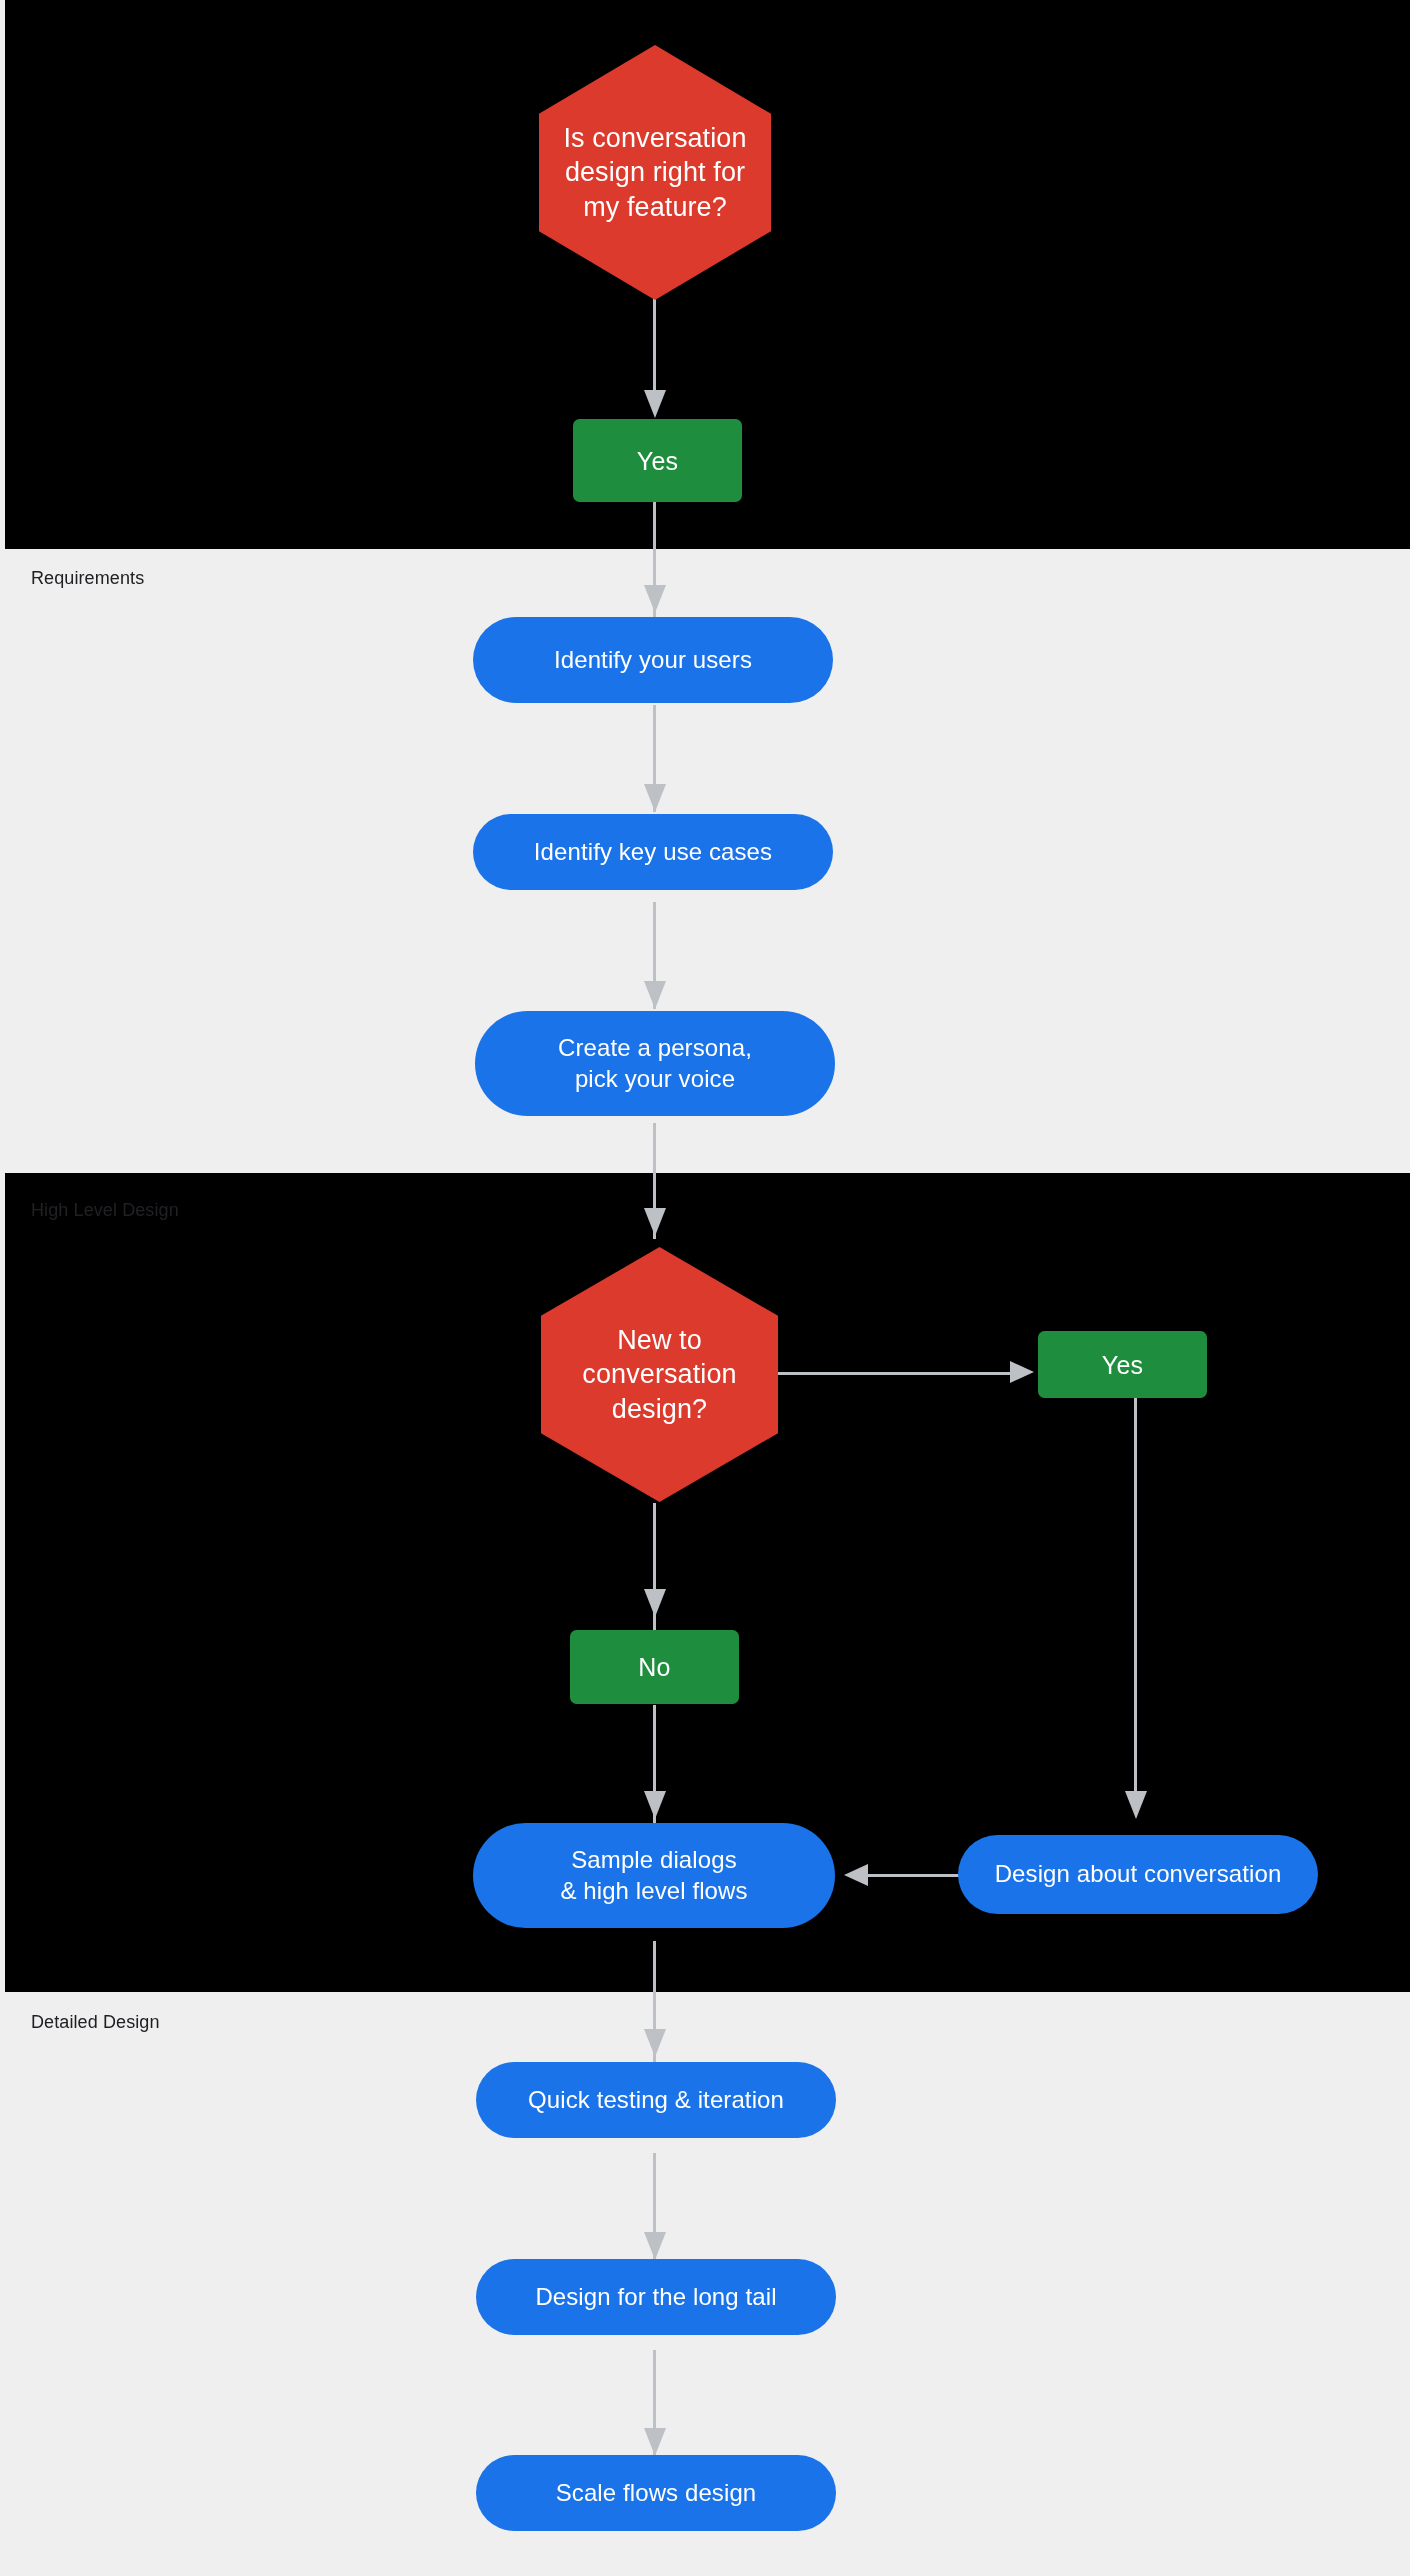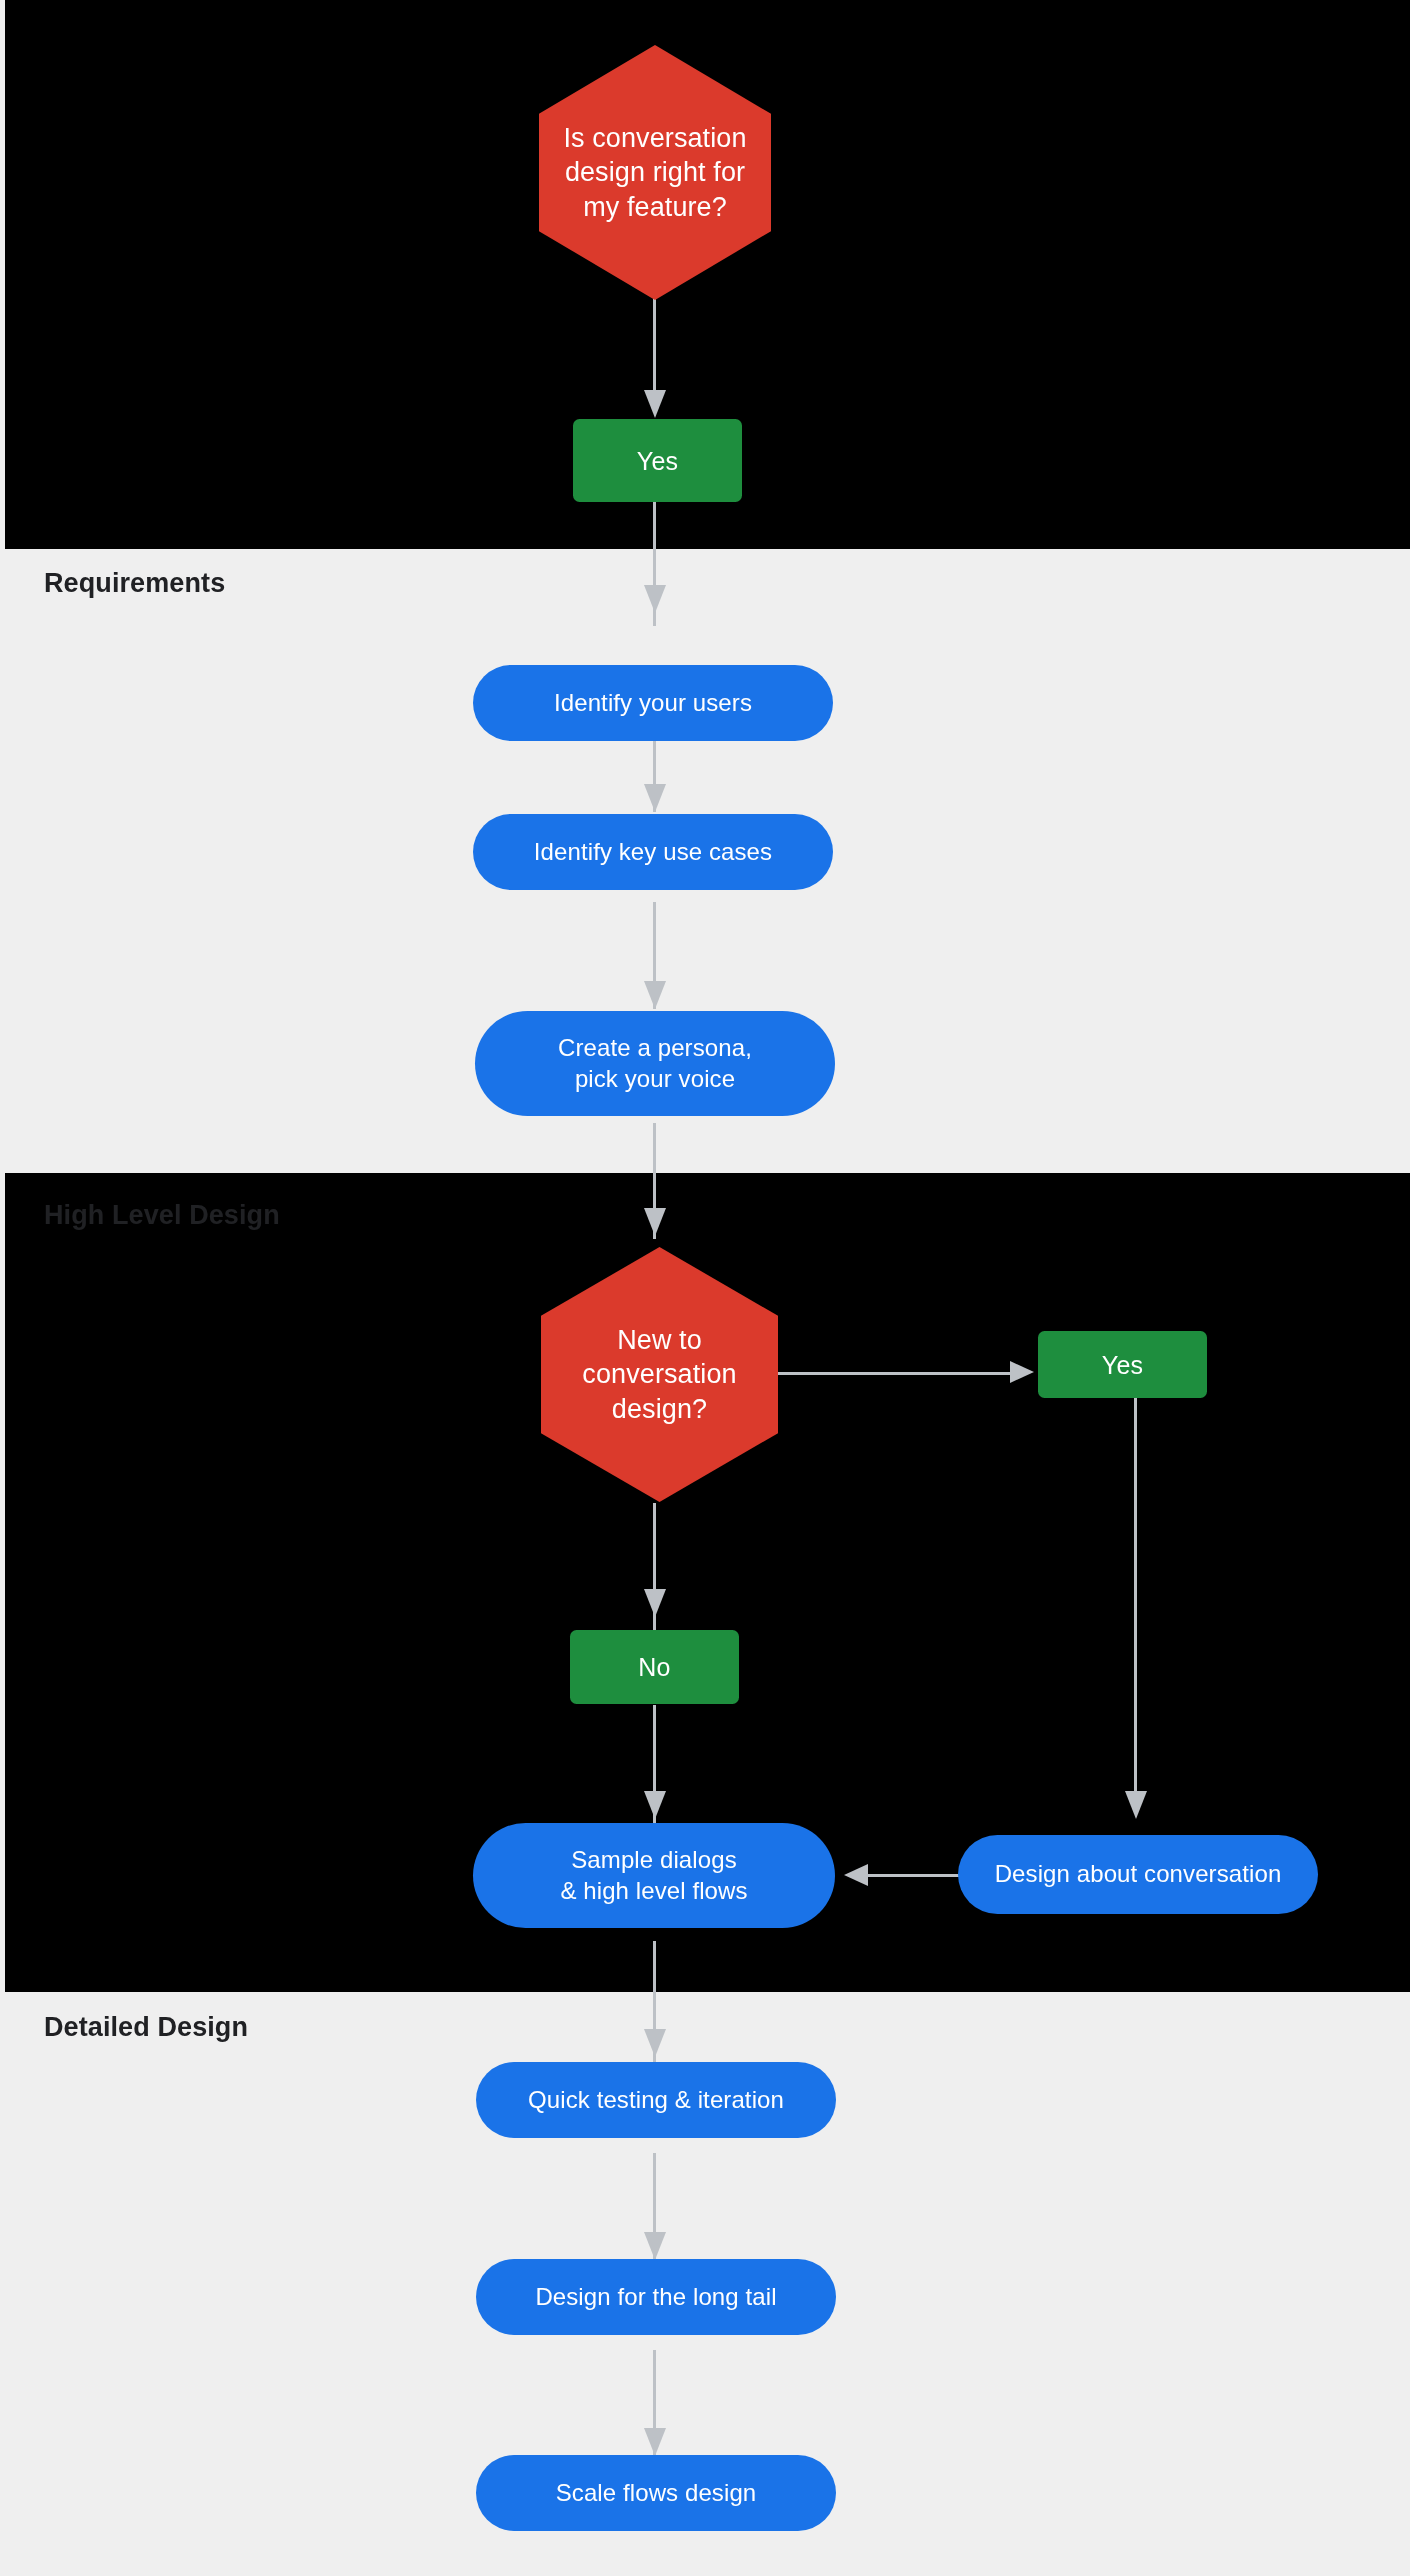--- a/index.html
+++ b/index.html
@@ -34,23 +34,23 @@
     left: 0;
     top: 0;
     width: 4.6px;
     height: 100%;
     background: #efefef;
   }
 
   
   .section-title {
     position: absolute;
-    left: 44px;
-    font-size: 27px;
-    font-weight: 700;
+    left: 31px;
+    font-size: 18px;
+    font-weight: 400;
     letter-spacing: 0.1px;
     color: #202124;
     white-space: nowrap;
   }
 
   
   .node {
     position: absolute;
     display: flex;
     align-items: center;
@@ -177,21 +177,21 @@
   <div class="node hexagon" style="left:539px; top:45px; width:232px; height:255px; flex-direction:column;">
     <span>Is conversation</span>
     <span>design right for</span>
     <span>my feature?</span>
   </div>
 
   <div class="node rect-green" style="left:573px; top:419px; width:169px; height:83px;">
     <span>Yes</span>
   </div>
 
-  <div class="node pill" style="left:473px; top:617px; width:360px; height:76px;margin-top:48px;">
+  <div class="node pill" style="left:473px; top:617px; width:360px; height:86px;">
     <span>Identify your users</span>
   </div>
 
   <div class="node pill" style="left:473px; top:814px; width:360px; height:76px;">
     <span>Identify key use cases</span>
   </div>
 
   <div class="node pill" style="left:475px; top:1011px; width:360px; height:105px; flex-direction:column;">
     <span>Create a persona,</span>
     <span>pick your voice</span>

